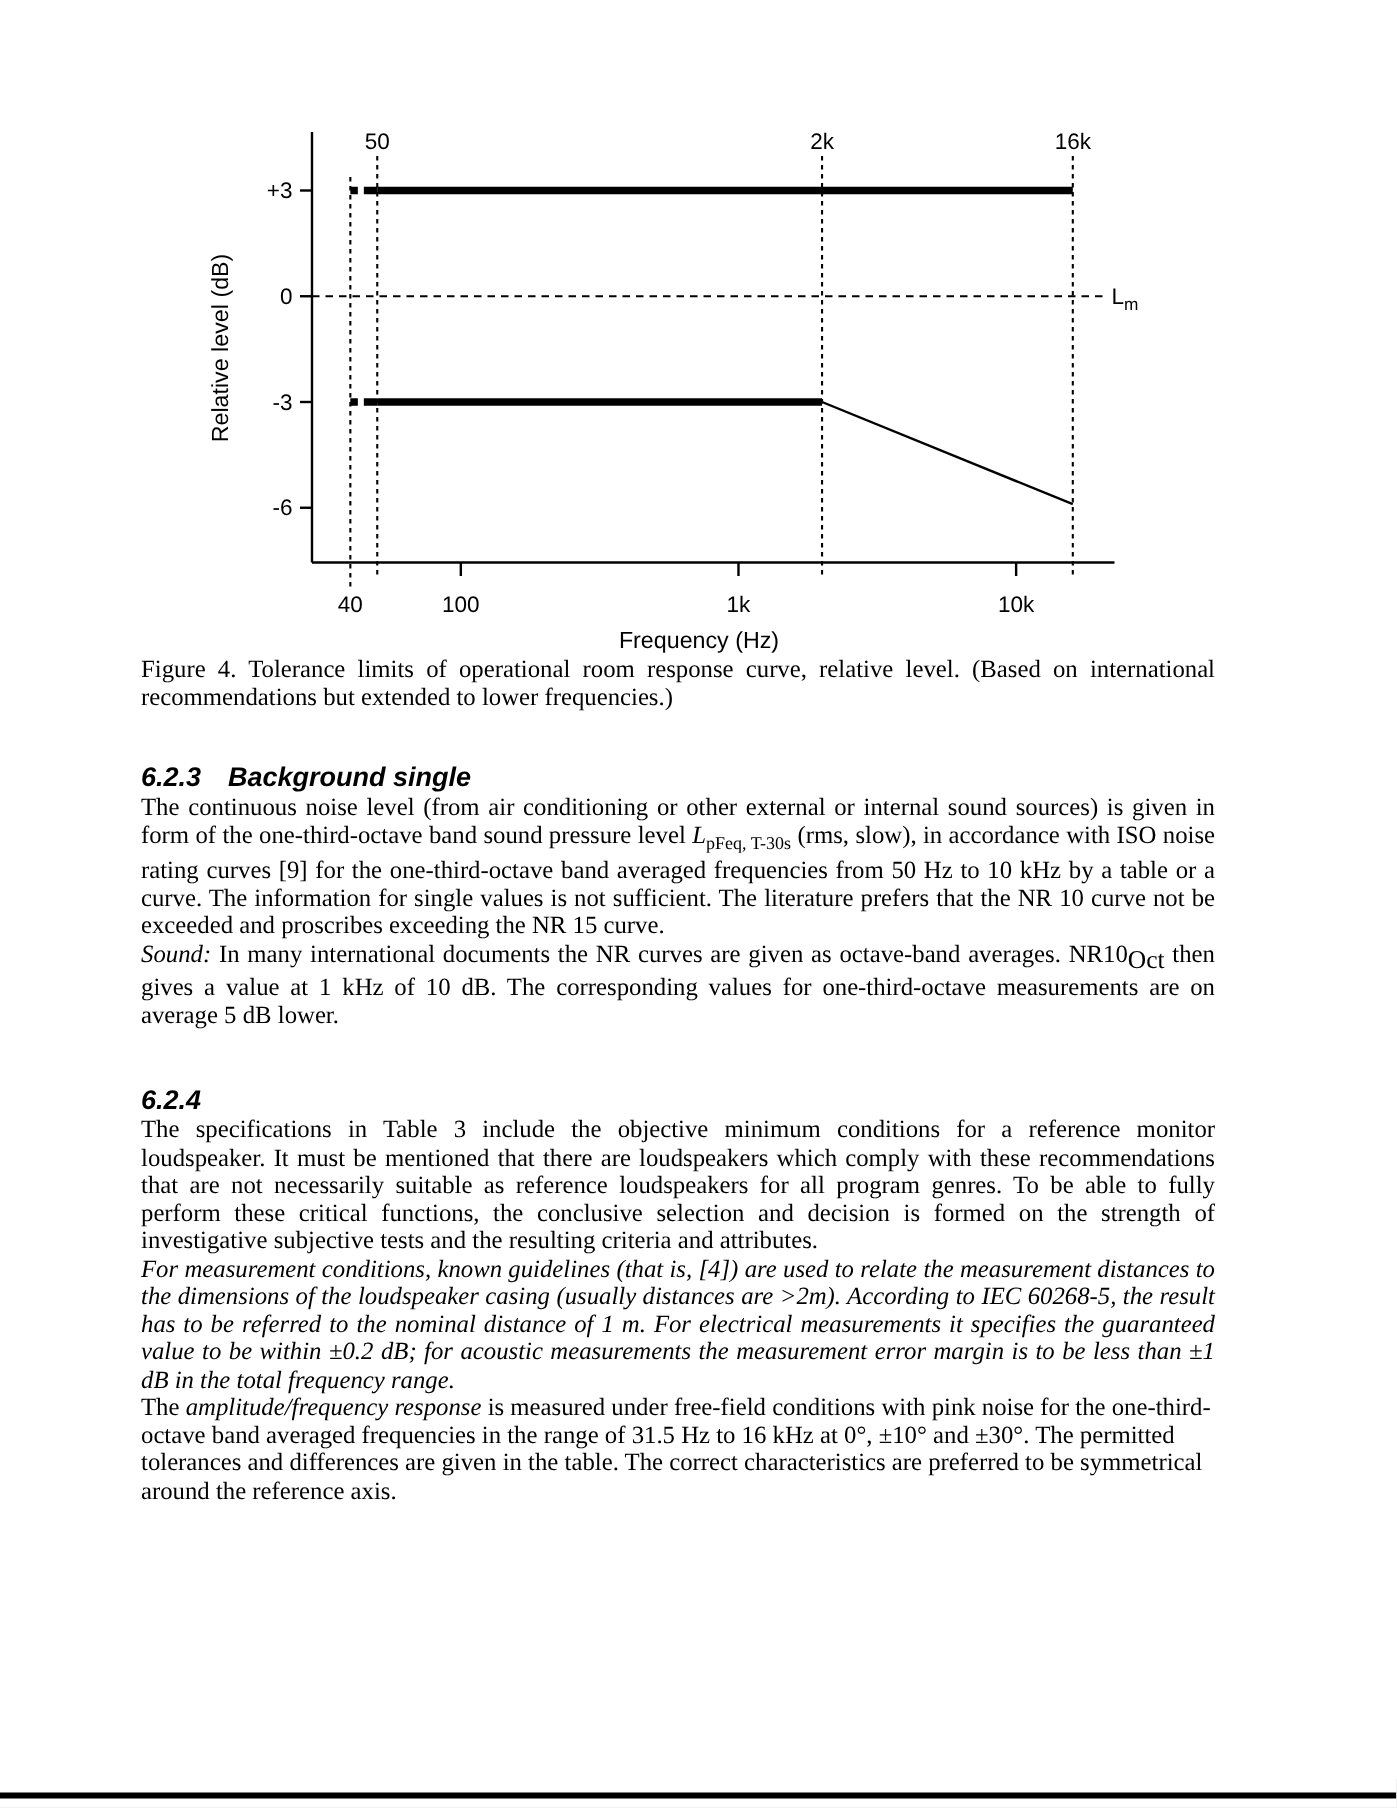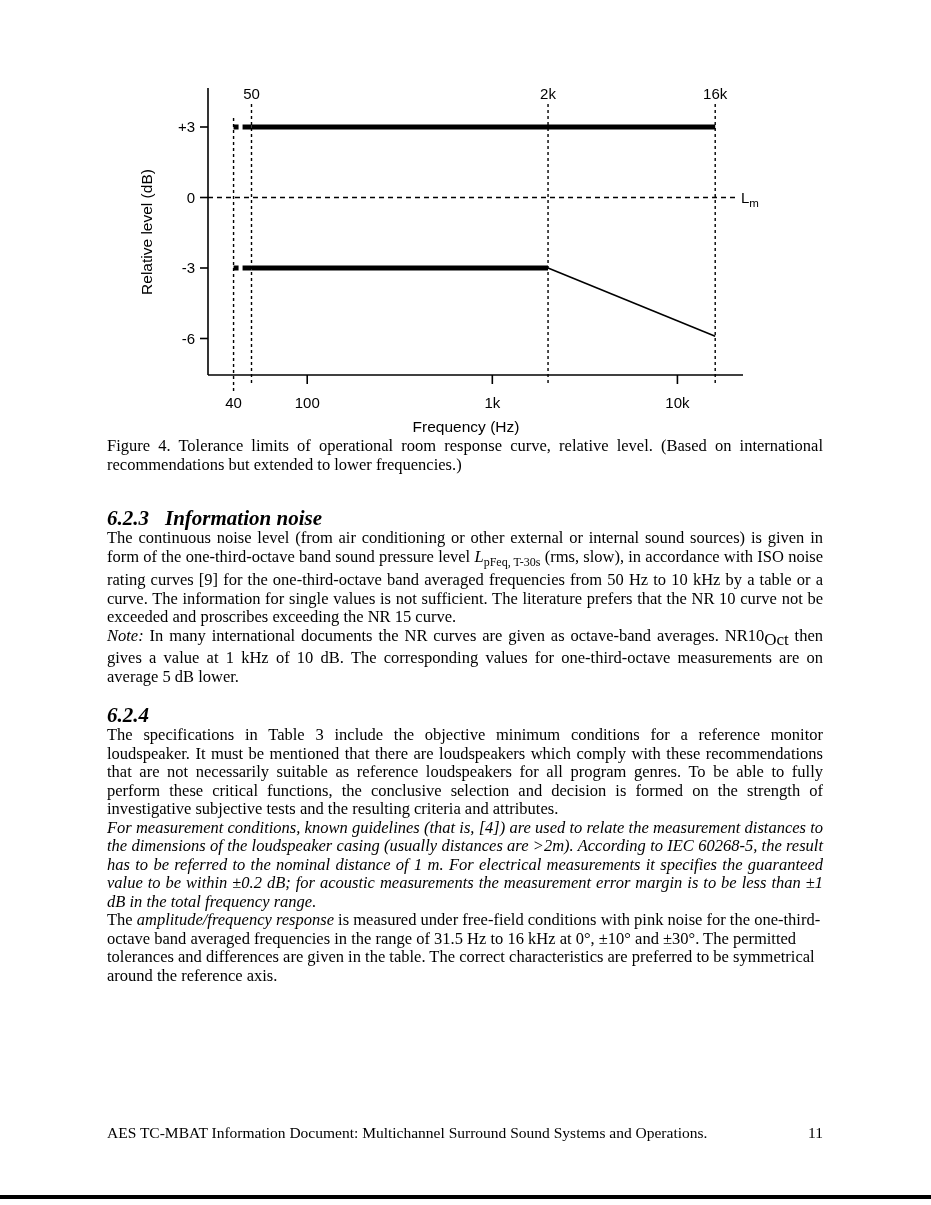--- a/index.html
+++ b/index.html
@@ -17,37 +17,37 @@
   .thick{stroke:#000;stroke-width:5;fill:none;}
   .thick-dashed{stroke:#000;stroke-width:5;fill:none;stroke-dasharray:5 4 9 60;}
   .thin{stroke:#000;stroke-width:1.6;fill:none;}
   .vdash{stroke:#000;stroke-width:1.4;fill:none;stroke-dasharray:3 3;}
   .hdash{stroke:#000;stroke-width:1.3;fill:none;stroke-dasharray:5 4;}
   .tick{font:15px "Liberation Sans",sans-serif;fill:#000;}
   .axlabel{font:15.5px "Liberation Sans",sans-serif;fill:#000;}
   .subts{font-size:11.5px;}
   
   .content{
-    position:absolute;left:107px;top:437px;width:716px;
+    position:absolute;left:94px;top:437px;width:716px;
     font-size:16.5px;line-height:18.5px;
   }
   .content p{margin:0;}
   .just{text-align:justify;}
   .caption{margin:0;}
   .sec-heading{
     display:flex;align-items:baseline;
-    font-family:Liberation Serif, serif;
+    font-family:Liberation Sans, sans-serif;
     font-weight:bold;font-style:italic;
-    font-size:21px;line-height:21px;
+    font-size:18px;line-height:21px;
   }
   .sec-num{width:58px;flex:0 0 58px;}
   .mt-h1{margin-top:34px;}
   .mt-p1{margin-top:4px;}
   .mt-note{margin-top:18px;}
-  .mt-h2{margin-top:19px;align-items:center;}
+  .mt-h2{margin-top:37px;align-items:center;}
   .mt-p2{margin-top:16px;font-style:italic;}
   .mt-p3{margin-top:19px;}
   .i{font-style:italic;}
   .sub{font-size:17px;vertical-align:-4px;}
   .subi{font-size:12px;vertical-align:-4px;}
   
   .footer{
     position:absolute;left:107px;top:1123px;width:716px;
     display:flex;justify-content:space-between;
     font-size:15.5px;line-height:19px;
@@ -95,32 +95,28 @@
       <polyline points="548.0413043948058,268 715.2032609870146,336.15" class="thin"></polyline>
       <text x="466" y="432" class="axlabel" text-anchor="middle">Frequency (Hz)</text>
       <text x="152" y="232" class="axlabel" text-anchor="middle" transform="rotate(-90 152 232)">Relative level (dB)</text>
     </svg>
 
   <div class="content">
     <p class="caption just">Figure 4. Tolerance limits of operational room response curve, relative level. (Based on international recommendations but extended to lower frequencies.)</p>
 
     <div class="sec-heading mt-h1">
       <span class="sec-num">6.2.3</span>
-      <span>Information noise</span>
+      <span>Background single</span>
     </div>
     <p class="just mt-p1"><span>The continuous noise level (from air conditioning or other external or internal sound sources) is given in form of the one-third-octave band sound pressure level </span><span class="i">L</span><span class="subi">pFeq, T-30s</span><span> (rms, slow), in accordance with ISO noise rating curves [9] for the one-third-octave band averaged frequencies from 50 Hz to 10 kHz by a table or a curve. The information for single values is not sufficient. The literature prefers that the NR 10 curve not be exceeded and proscribes exceeding the NR 15 curve.</span></p>
-    <p class="just mt-note"><span class="i">Note:</span><span> In many international documents the NR curves are given as octave-band averages. NR10</span><span class="sub">Oct</span><span> then gives a value at 1 kHz of 10 dB. The corresponding values for one-third-octave measurements are on average 5 dB lower.</span></p>
+    <p class="just mt-note"><span class="i">Sound:</span><span> In many international documents the NR curves are given as octave-band averages. NR10</span><span class="sub">Oct</span><span> then gives a value at 1 kHz of 10 dB. The corresponding values for one-third-octave measurements are on average 5 dB lower.</span></p>
 
     <div class="sec-heading mt-h2">
       <span class="sec-num">6.2.4</span>
     </div>
     <p class="just mt-p1">The specifications in Table 3 include the objective minimum conditions for a reference monitor loudspeaker.  It must be mentioned that there are loudspeakers which comply with these recommendations that are not necessarily suitable as reference loudspeakers for all program genres. To be able to fully perform these critical functions, the conclusive selection and decision is formed on the strength of investigative subjective tests and the resulting criteria and attributes.</p>
     <p class="just mt-p2">For measurement conditions, known guidelines (that is, [4]) are used to relate the measurement distances to the dimensions of the loudspeaker casing (usually distances are &gt;2m). According to IEC 60268-5, the result has to be referred to the nominal distance of 1 m. For electrical measurements it specifies the guaranteed value to be within ±0.2 dB; for acoustic measurements the measurement error margin is to be less than ±1 dB in the total frequency range.</p>
     <p class="mt-p3"><span>The </span><span class="i">amplitude/frequency response</span><span> is measured under free-field conditions with pink noise for the one-third-octave band averaged frequencies in the range of 31.5 Hz to 16 kHz at 0°, ±10° and ±30°. The permitted tolerances and differences are given in the table. The correct characteristics are preferred to be symmetrical around the reference axis.</span></p>
   </div>
 
-  <div class="footer">
-    <span>AES TC-MBAT Information Document: Multichannel Surround Sound Systems and Operations.</span>
-    <span>11</span>
-  </div>
 
   <div class="bottom-rule"></div>
 </div>
 
 </body></html>

